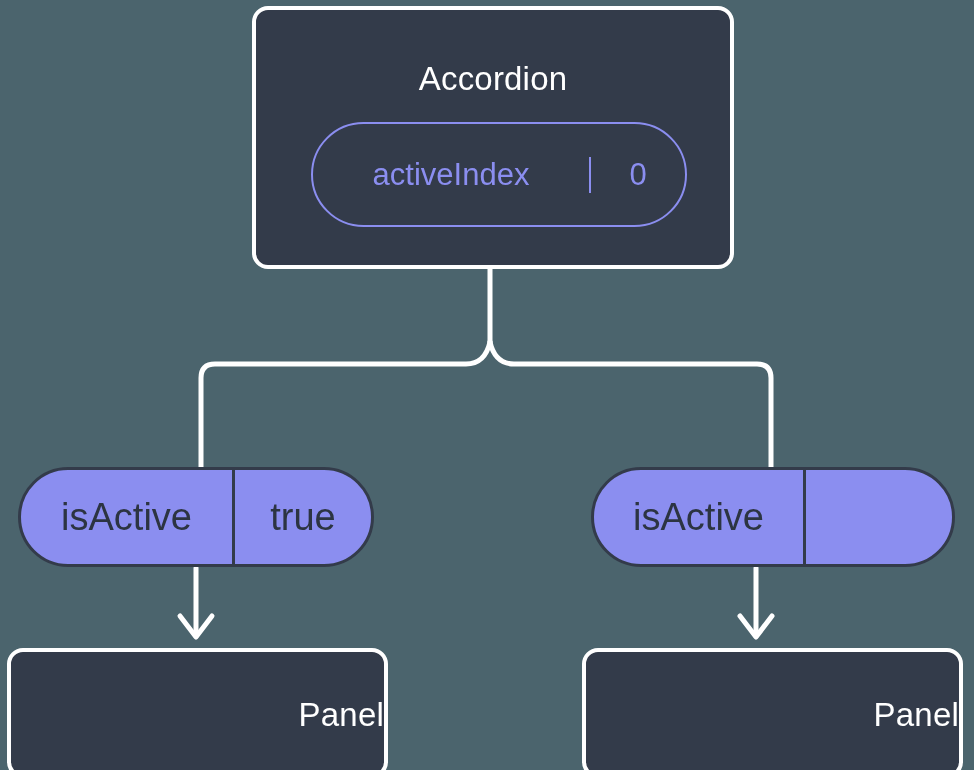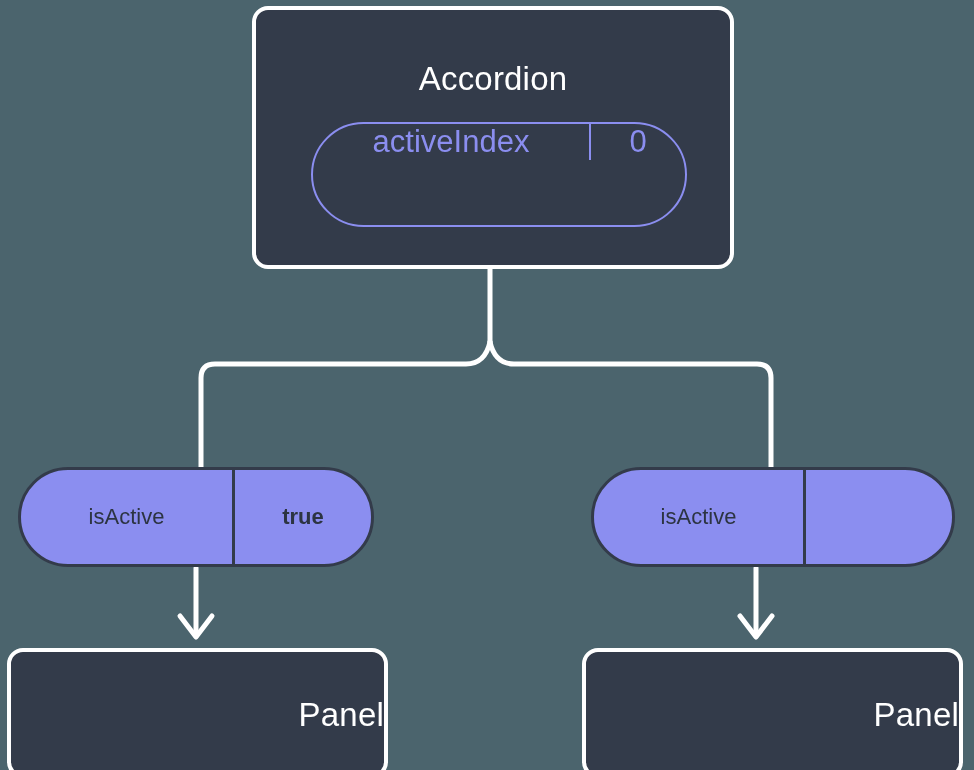--- a/index.html
+++ b/index.html
@@ -58,21 +58,21 @@
   }
   #accordion-box .node-title {
     top: 50px;
   }
 
   
   .pill-outline {
     position: absolute;
     box-sizing: border-box;
     display: flex;
-    align-items: flex-start;
+    align-items: center;
     border: 2px solid #8b8ef0;
     border-radius: 999px;
     background: transparent;
   }
   #activeindex-pill {
     left: 55px;
     top: 112px;
     width: 376px;
     height: 105px;
   }
@@ -103,29 +103,28 @@
     border: 3px solid #333b4a;
     border-radius: 999px;
     height: 100px;
   }
   .pill-filled .pill-key,
   .pill-filled .pill-val {
     display: flex;
     align-items: center;
     justify-content: center;
     color: #2c3442;
-    font-size: 22px;
+    font-size: 38px;
     white-space: nowrap;
   }
   .pill-filled .pill-key {
     border-right: 3px solid #333b4a;
   }
   .pill-filled .pill-val {
     flex: 1;
-    font-weight: bold;
   }
 
   #isactive-true-pill {
     left: 18px;
     top: 467px;
     width: 356px;
   }
   #isactive-true-pill .pill-key { width: 211px; }
 
   #isactive-false-pill {

